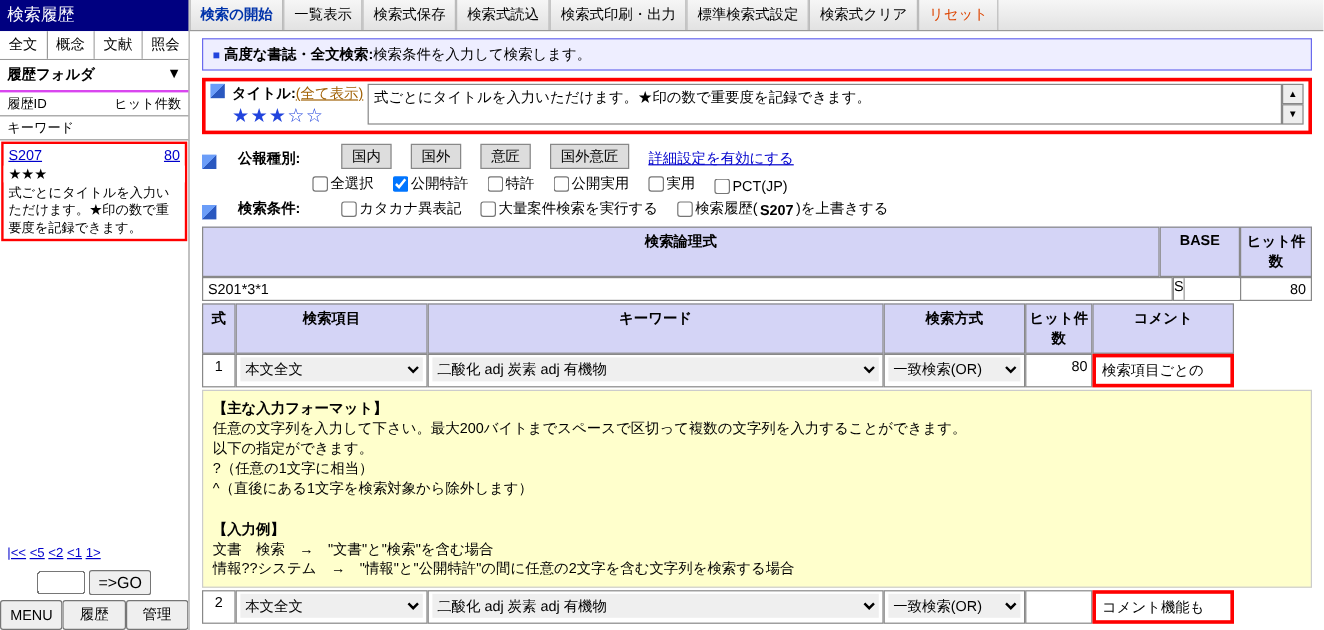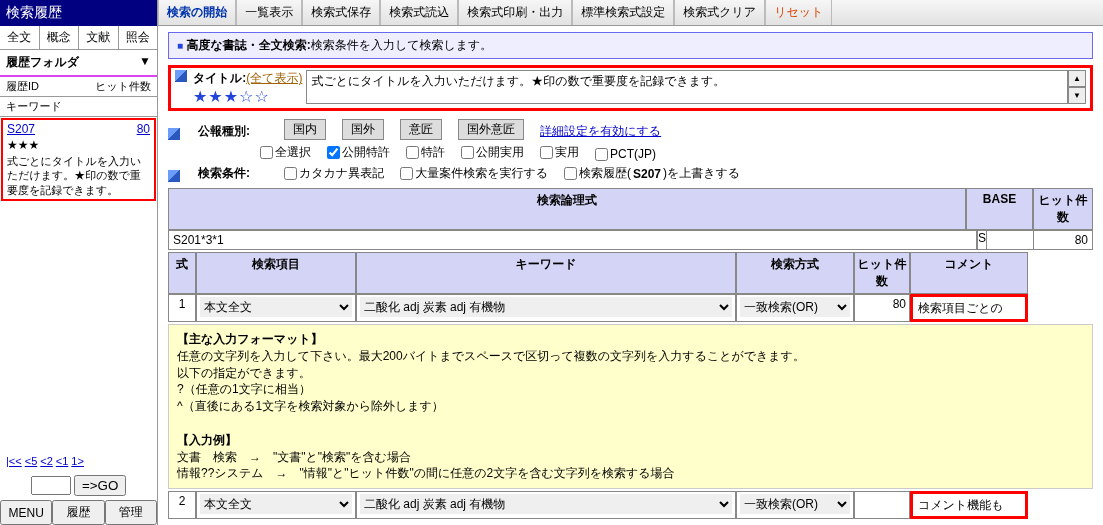--- a/index.html
+++ b/index.html
@@ -257,21 +257,21 @@
 
       <div id="rows">
           <div class="data-row">
             <div class="cell w-idx" style="text-align:center">1</div>
             <div class="cell w-item"><select><option>本文全文</option></select></div>
             <div class="cell w-key"><select><option>二酸化 adj 炭素 adj 有機物</option></select></div>
             <div class="cell w-method"><select><option>一致検索(OR)</option></select></div>
             <div class="cell w-hits" style="text-align:right">80</div>
             <div class="cell w-cmt red-box"><input type="text" value="検索項目ごとの" style=""></div>
           </div>
-          <div class="hint"><div class="h-title">【主な入力フォーマット】</div><div>任意の文字列を入力して下さい。最大200バイトまでスペースで区切って複数の文字列を入力することができます。</div><div>以下の指定ができます。</div><div>?（任意の1文字に相当）</div><div>^（直後にある1文字を検索対象から除外します）</div><br><div class="h-title">【入力例】</div><div>文書　検索　→　"文書"と"検索"を含む場合</div><div>情報??システム　→　"情報"と"ヒット件数"の間に任意の2文字を含む文字列を検索する場合</div></div>
+          <div class="hint"><div class="h-title">【主な入力フォーマット】</div><div>任意の文字列を入力して下さい。最大200バイトまでスペースで区切って複数の文字列を入力することができます。</div><div>以下の指定ができます。</div><div>?（任意の1文字に相当）</div><div>^（直後にある1文字を検索対象から除外します）</div><br><div class="h-title">【入力例】</div><div>文書　検索　→　"文書"と"検索"を含む場合</div><div>情報??システム　→　"情報"と"公開特許"の間に任意の2文字を含む文字列を検索する場合</div></div>
           <div class="data-row">
             <div class="cell w-idx" style="text-align:center">2</div>
             <div class="cell w-item"><select><option>本文全文</option></select></div>
             <div class="cell w-key"><select><option>二酸化 adj 炭素 adj 有機物</option></select></div>
             <div class="cell w-method"><select><option>一致検索(OR)</option></select></div>
             <div class="cell w-hits" style="text-align:right"></div>
             <div class="cell w-cmt red-box"><input type="text" value="コメント機能も" style=""></div>
           </div>
         </div>
 

